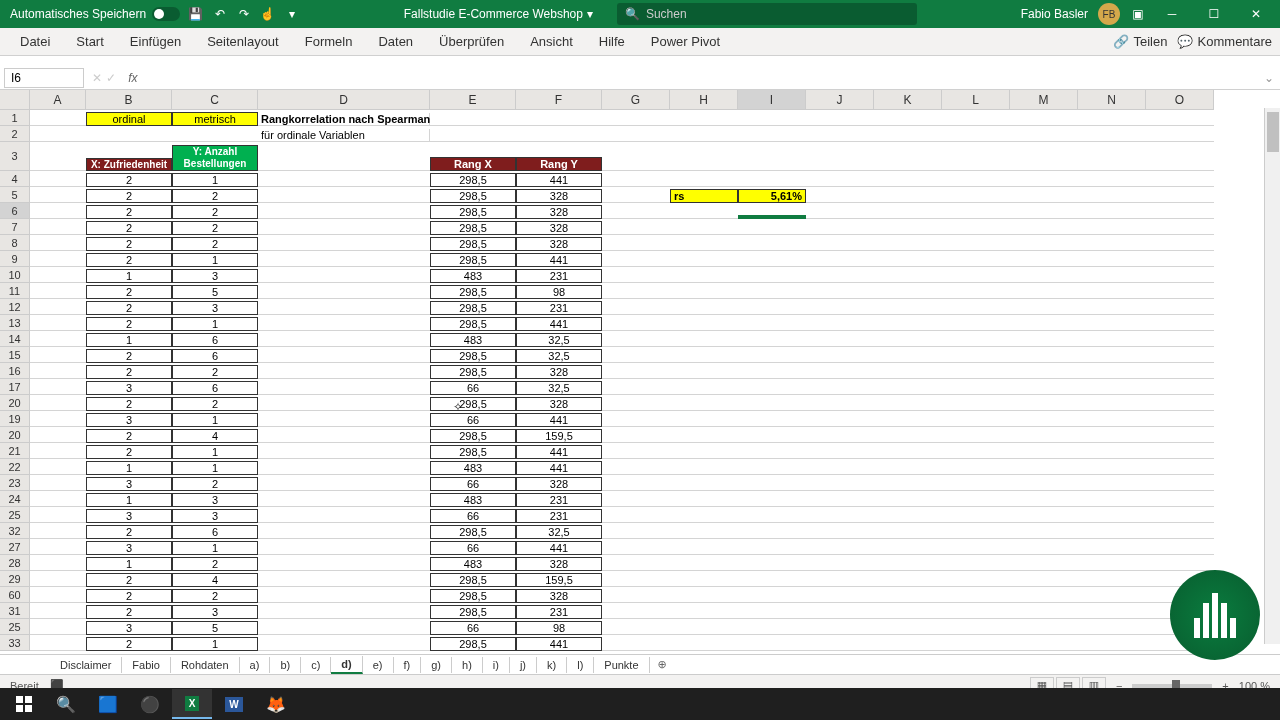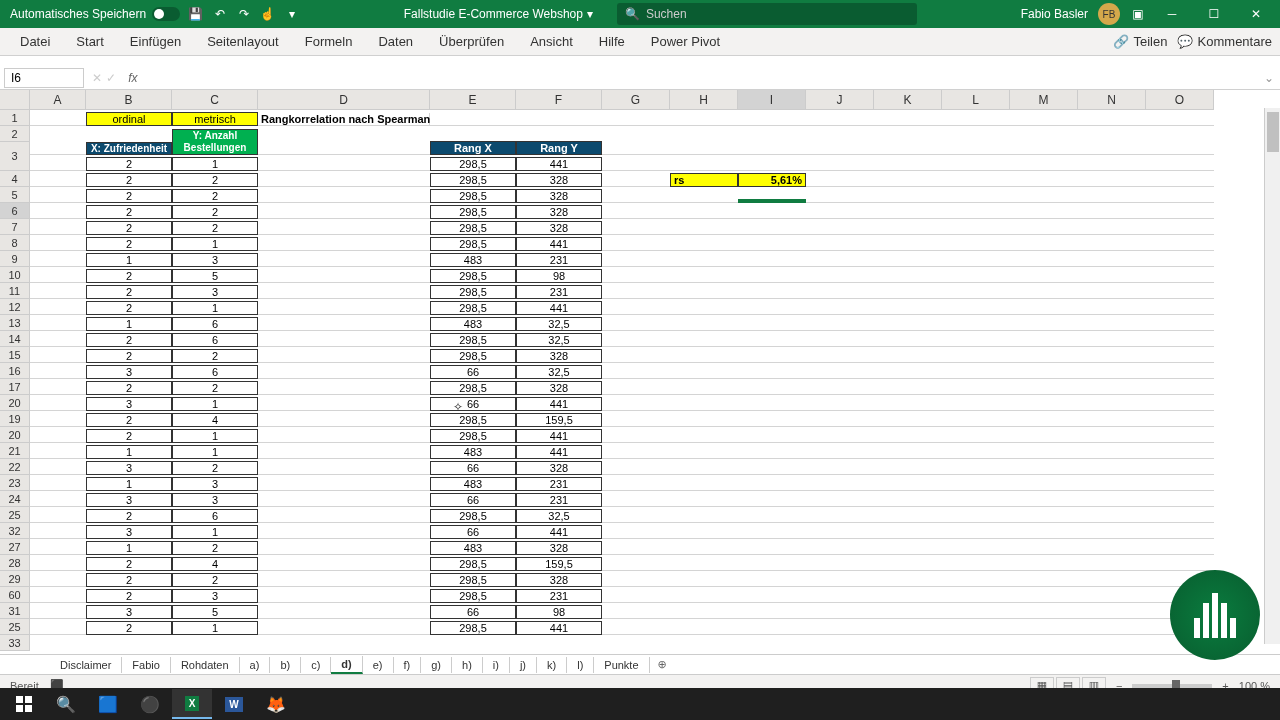--- a/index.html
+++ b/index.html
@@ -42,21 +42,21 @@
 .row-header { height: 16px; border-right: 1px solid #ccc; border-bottom: 1px solid #ccc; text-align: center; font-size: 11px; line-height: 16px; background: #e8e6e3; color: #333; }
 .row-header.selected { background: #d3d3d3; }
 .row-header.tall { height: 29px; line-height: 29px; }
 .cells { position: absolute; left: 30px; top: 20px; }
 .cell-row { display: flex; height: 16px; align-items: flex-end; }
 .cell-row.tall { height: 29px; }
 .cell { border-right: 1px solid #d4d4d4; border-bottom: 1px solid #d4d4d4; font-size: 11px; display: flex; align-items: center; justify-content: center; overflow: visible; white-space: nowrap; }
 .cell.left { justify-content: flex-start; padding-left: 3px; }
 .cell.selected { border: 2px solid #107c41; }
 .yellow-bg { background: #ffff00; }
-.green-hdr { background: #0c4a6e; color: #fff; font-weight: bold; text-align: center; justify-content: center; }
+.green-hdr { background: #7f1d1d; color: #fff; font-weight: bold; text-align: center; justify-content: center; }
 .green-hdr2 { background: #00b050; color: #fff; font-weight: bold; font-size: 10px; line-height: 1.2; text-align: center; justify-content: center; flex-direction: column; }
 .tbl-border { border: 1px solid #333 !important; }
 .yellow-note { background: #ffff00; border: 1px solid #333; font-size: 11px; font-weight: bold; color: #000; text-align: center; padding: 4px; line-height: 1.3; }
 
 
 .sheet-tabs { height: 20px; background: #fff; display: flex; align-items: center; border-top: 1px solid #ccc; font-size: 11px; padding-left: 50px; gap: 0; }
 .sheet-tab { padding: 2px 10px; border-right: 1px solid #ccc; cursor: pointer; color: #333; }
 .sheet-tab.active { background: #fff; border-bottom: 2px solid #107c41; font-weight: bold; }
 .add-sheet { padding: 2px 8px; color: #666; cursor: pointer; }
 
@@ -217,20 +217,37 @@
         <div class="cell" style="width: 68px;"></div>
         <div class="cell" style="width: 68px;"></div>
         <div class="cell" style="width: 68px;"></div>
         <div class="cell" style="width: 68px;"></div>
         <div class="cell" style="width: 68px;"></div>
         <div class="cell" style="width: 68px;"></div>
         <div class="cell" style="width: 68px;"></div>
         <div class="cell" style="width: 68px;"></div>
         <div class="cell" style="width: 68px;"></div>
       </div>
+      <div class="cell-row">
+        <div class="cell" style="width: 56px;"></div>
+        <div class="cell" style="width: 86px;"></div>
+        <div class="cell" style="width: 86px;"></div>
+        <div class="cell left" style="width: 172px;">für ordinale Variablen</div>
+        <div class="cell" style="width: 86px;"></div>
+        <div class="cell" style="width: 86px;"></div>
+        <div class="cell" style="width: 68px;"></div>
+        <div class="cell" style="width: 68px;"></div>
+        <div class="cell" style="width: 68px;"></div>
+        <div class="cell" style="width: 68px;"></div>
+        <div class="cell" style="width: 68px;"></div>
+        <div class="cell" style="width: 68px;"></div>
+        <div class="cell" style="width: 68px;"></div>
+        <div class="cell" style="width: 68px;"></div>
+        <div class="cell" style="width: 68px;"></div>
+      </div>
       <div class="cell-row tall">
         <div class="cell" style="width: 56px;"></div>
         <div class="cell green-hdr tbl-border" style="width: 86px; font-size: 10px;">X: Zufriedenheit</div>
         <div class="cell green-hdr2 tbl-border" style="width: 86px;">
           <div>Y: Anzahl</div>
           <div>Bestellungen</div>
         </div>
         <div class="cell" style="width: 172px;"></div>
         <div class="cell green-hdr tbl-border" style="width: 86px;">Rang X</div>
         <div class="cell green-hdr tbl-border" style="width: 86px;">Rang Y</div>

